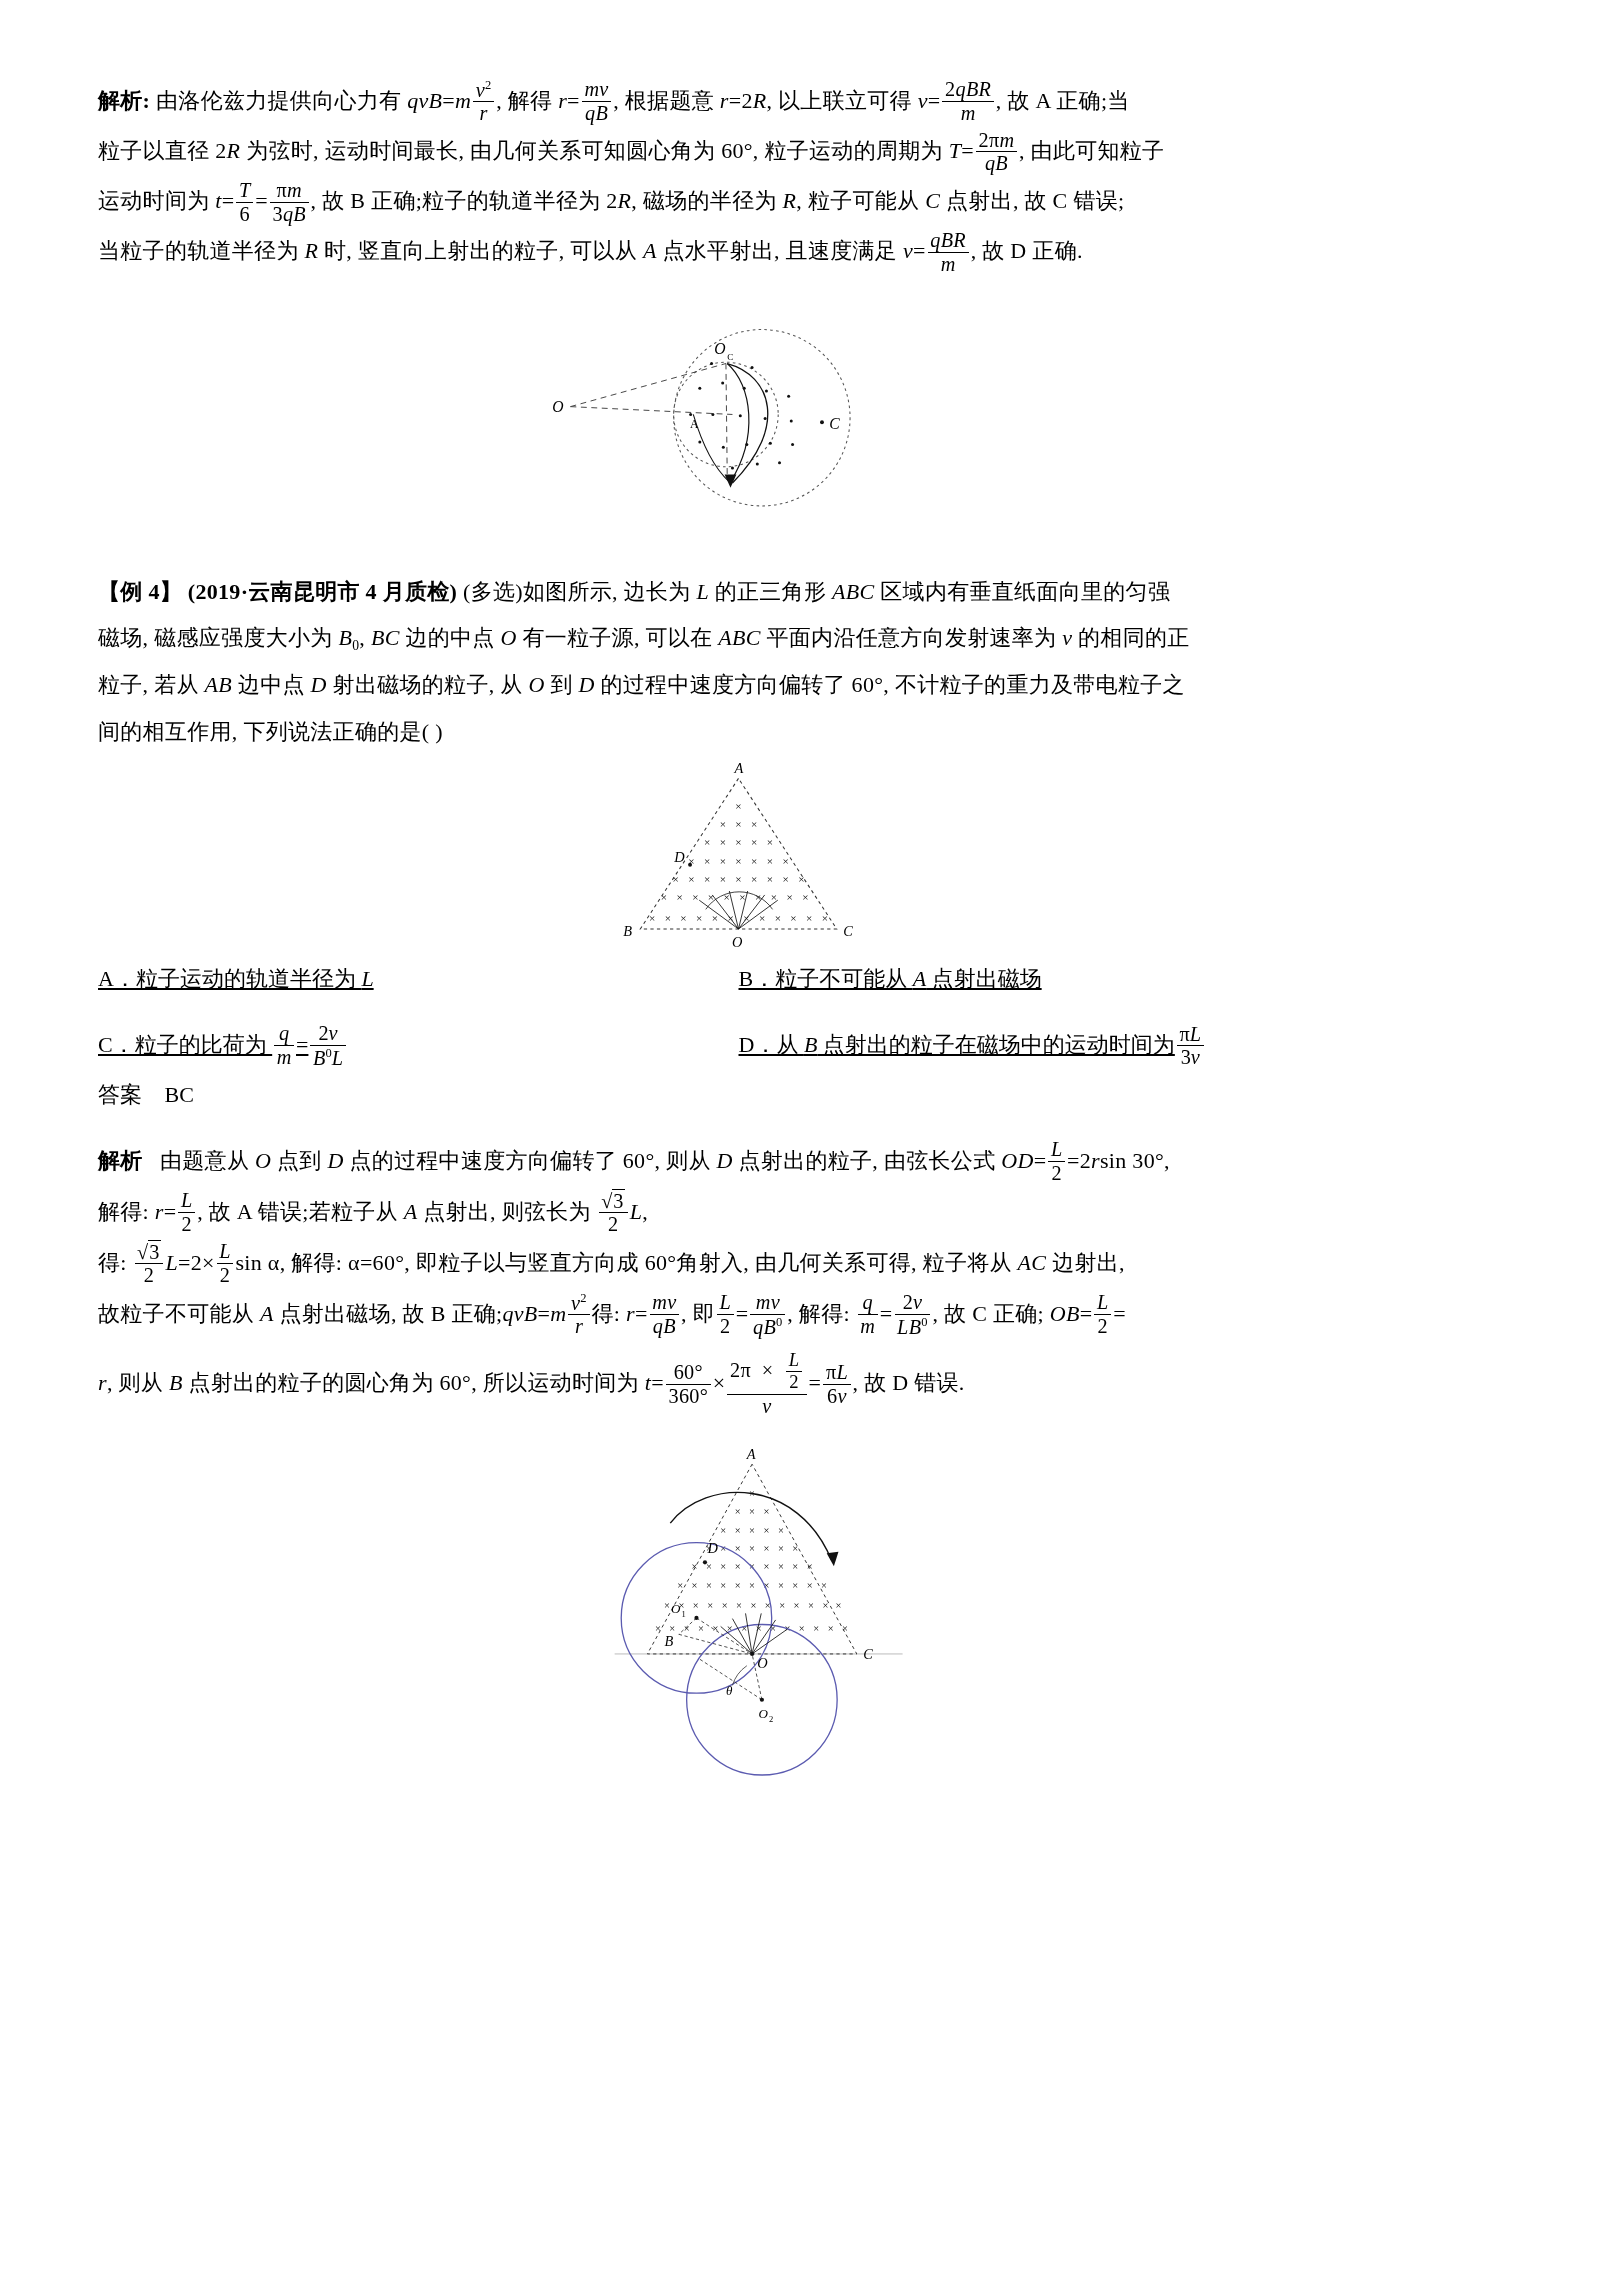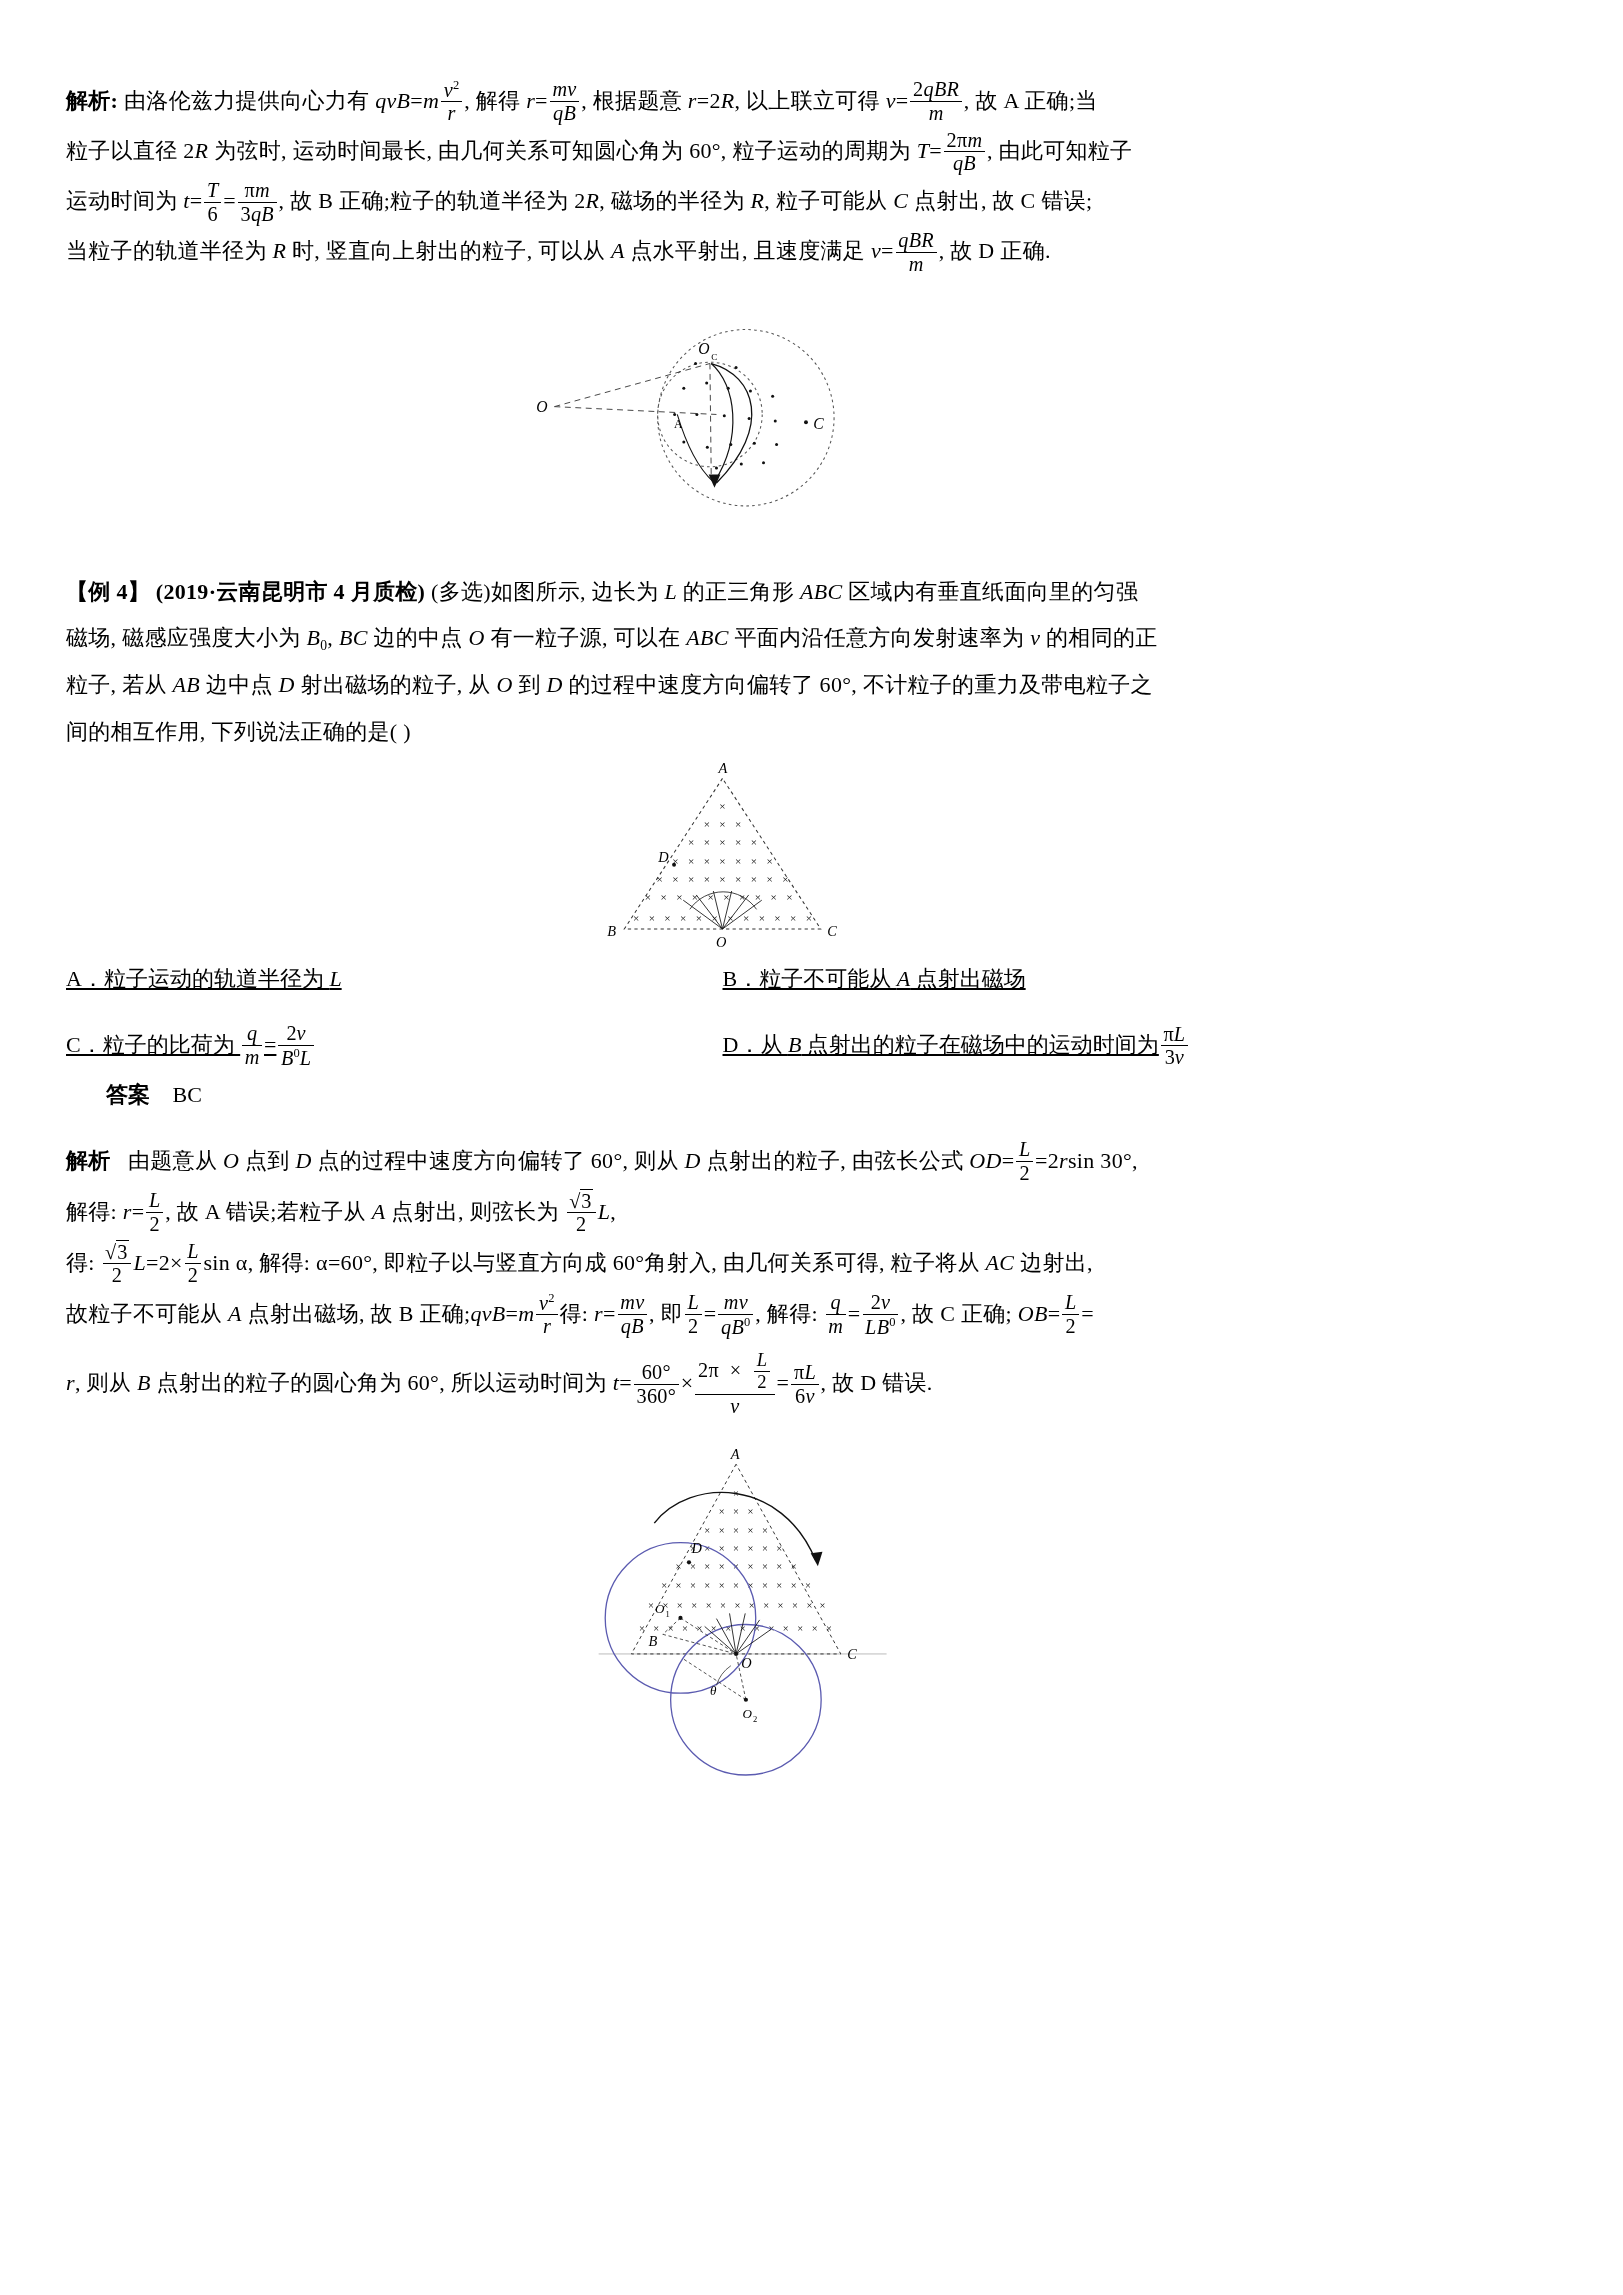--- a/index.html
+++ b/index.html
@@ -7,21 +7,21 @@
     width:1623px;
     background:#ffffff;
     font-family:"Liberation Serif", serif;
     color:#000000;
   }
   .page{
     width:1477px;
     height:2295px;
     position:relative;
     box-sizing:border-box;
-    padding:79px 98px 0 66px;
+    padding:79px 98px 0 98px;
   }
   .para{
     font-size:22px;
     line-height:1.95;
     text-align:justify;
     margin:0 0 3.9px 0;
     letter-spacing:0.3px;
   }
   .bold{font-weight:bold;}
   .it{font-style:italic;font-family:"Liberation Serif",serif;}
@@ -55,21 +55,21 @@
   .qblock{margin-top:52px;}
   .options{
     font-size:22px;
     line-height:2.0;
     margin-top:6.5px;
     text-decoration:underline;
   }
   .opt-row{display:flex;width:100%;}
   .opt-col{width:50%;display:flex;align-items:center;}
   .ans{font-size:22px;margin-top:2.6px;}
-  .ans .lbl{font-weight:bold;margin-right:17px;margin-left:40px;}
+  .ans .lbl{font-weight:normal;margin-right:17px;}
   .tight{line-height:2.25;}
 </style>
 </head>
 <body>
 
 <div class="page">
 
   <div>
 
     <p class="para">

